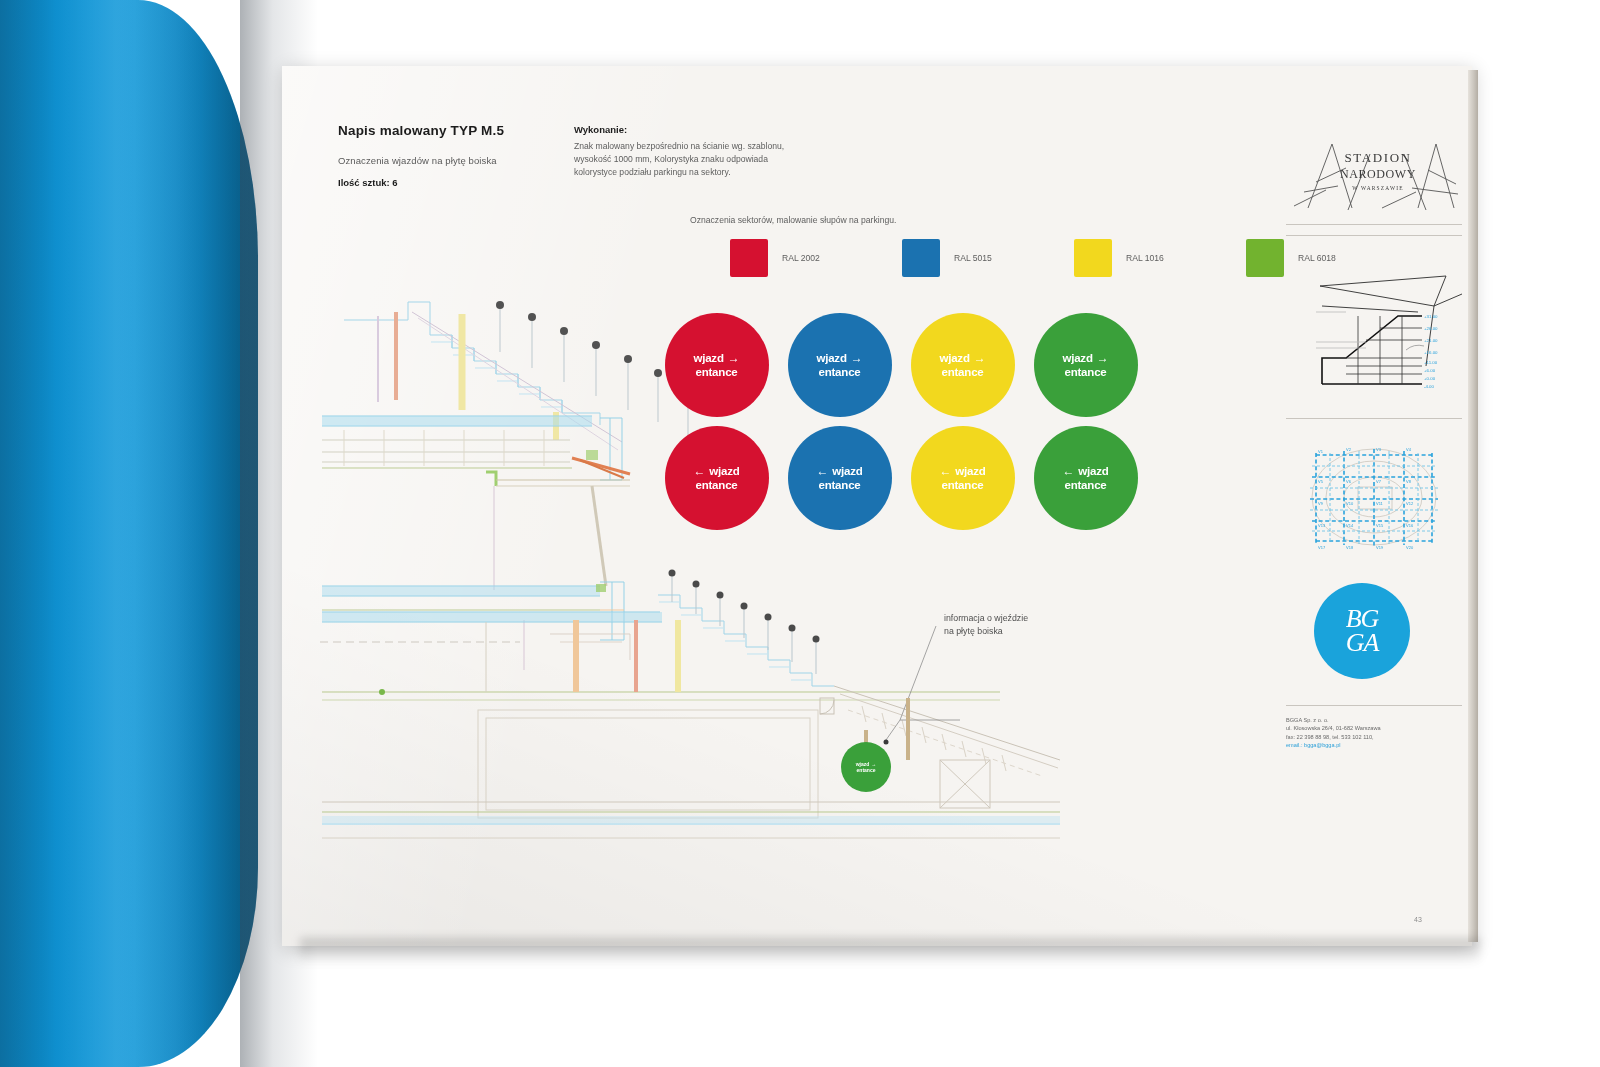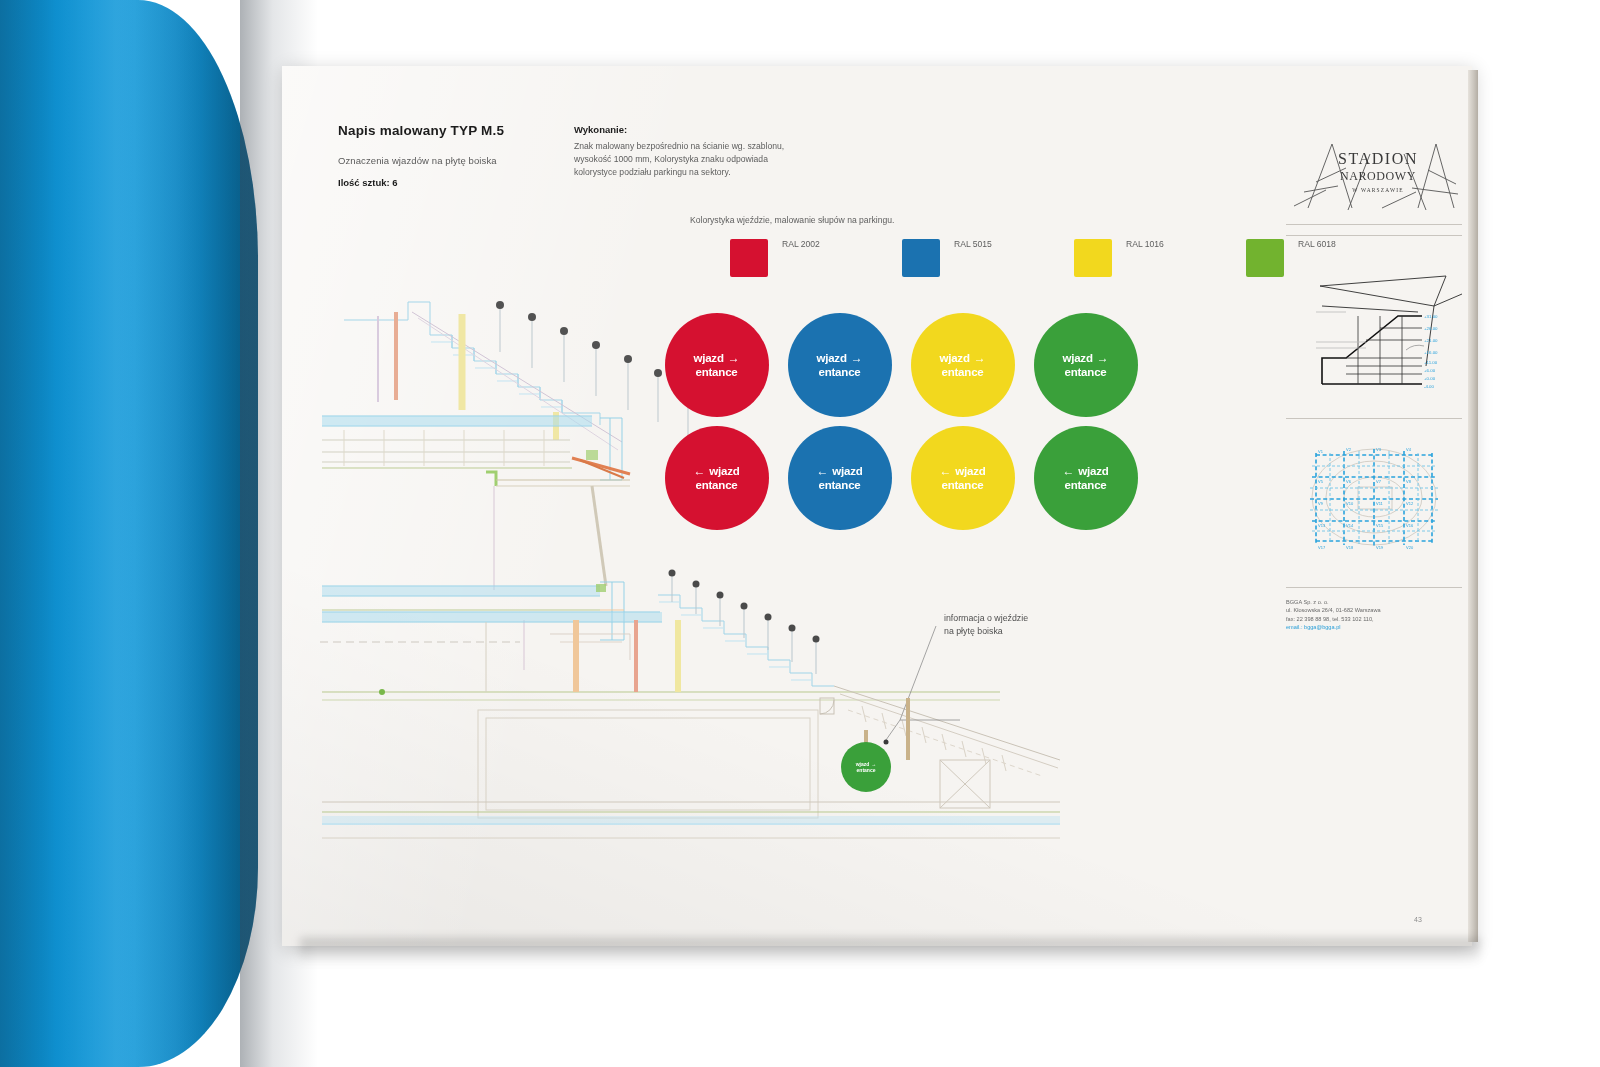--- a/index.html
+++ b/index.html
@@ -94,21 +94,21 @@
 
   
   .legend-caption {
     position: absolute; left: 690px; top: 215px;
     font-size: 8.6px; color: #5e5e5e;
   }
   .legend-row {
     position: absolute; left: 690px; top: 239px;
     display: flex; align-items: center; gap: 0;
   }
-  .legend-item { display: flex; align-items: flex-start; width: 172px; padding-left: 40px; }
+  .legend-item { display: flex; align-items: center; width: 172px; padding-left: 40px; }
   .legend-sw { width: 38px; height: 38px; border-radius: 2px; }
   .legend-lbl { font-size: 8.6px; color: #5e5e5e; margin-left: 14px; }
 
   
   .signs {
     position: absolute; left: 655px; top: 308px;
     display: grid;
     grid-template-columns: repeat(4, 123px);
     grid-auto-rows: 113px;
     column-gap: 0; row-gap: 0;
@@ -151,21 +151,21 @@
   
   .side { position: absolute; left: 1286px; top: 90px; width: 176px; }
   .side-rule { height: 1px; background: #c9c5bf; margin: 10px 0; }
   .sn-logo { position: relative; height: 76px; margin-top: 48px; }
   .sn-text {
     position: absolute; left: 34px; top: 12px;
     text-align: center; width: 116px;
     font-family: "Liberation Serif", serif;
     color: #3a3a3a;
   }
-  .sn-t1 { font-size: 16px; letter-spacing: 1.6px; }
+  .sn-t1 { font-size: 13px; letter-spacing: 1.6px; }
   .sn-t2 { font-size: 12px; letter-spacing: 0.6px; margin-top: 1px; }
   .sn-t3 { font-size: 5.4px; letter-spacing: 1.2px; margin-top: 3px; }
   .proj {
     font-size: 9.6px; line-height: 14.5px; color: #4a4a4a;
     letter-spacing: 0.3px; margin-top: 8px;
   }
   .thumb { margin-top: 18px; }
   .footer-txt { font-size: 5.6px; line-height: 8.4px; color: #6a6a6a; margin-top: 6px; }
   .footer-mail { color: #2a9fd8; }
   .bgga {
@@ -200,21 +200,21 @@
   <div class="page-edge"></div>
   <div class="page-bottom-shadow"></div>
 
   <div class="hdr hdr-title">Napis malowany TYP M.5</div>
   <div class="hdr hdr-sub">Oznaczenia wjazdów na płytę boiska</div>
   <div class="hdr hdr-qty">Ilość sztuk: 6</div>
 
   <div class="hdr spec-head">Wykonanie:</div>
   <div class="hdr spec-body">Znak malowany bezpośrednio na ścianie wg. szablonu, wysokość 1000 mm, Kolorystyka znaku odpowiada kolorystyce podziału parkingu na sektory.</div>
 
-  <div class="legend-caption">Kolorystyka wjeździe, malowanie słupów na parkingu.</div>
+  <div class="legend-caption">Oznaczenia sektorów, malowanie słupów na parkingu.</div>
   <div class="legend-row" id="legend-row">
       <div class="legend-item">
         <div class="legend-sw" style="background: rgb(213, 17, 48);"></div>
         <div class="legend-lbl">RAL 2002</div>
       </div>
       <div class="legend-item">
         <div class="legend-sw" style="background: rgb(27, 114, 176);"></div>
         <div class="legend-lbl">RAL 5015</div>
       </div>
       <div class="legend-item">
@@ -645,20 +645,26 @@
           <text x="90" y="90">V15</text>
             <text x="120" y="90">V16</text>
           <text x="32" y="112">V17</text>
             <text x="60" y="112">V18</text>
           <text x="90" y="112">V19</text>
             <text x="120" y="112">V20</text>
         </g>
       </svg>
     </div>
 
+    <div class="bgga">
+      <div class="bgga-bg">
+        <div class="bgga-l1">BG</div>
+        <div class="bgga-l2">GA</div>
+      </div>
+    </div>
 
     <div class="side-rule" style="margin-top:26px"></div>
 
     <div class="footer-txt">
       <div>BGGA Sp. z o. o.</div>
       <div>ul. Kłosowska 26/4, 01-682 Warszawa</div>
       <div>fax: 22 398 88 98, tel. 533 102 110,</div>
       <div class="footer-mail">email.: bgga@bgga.pl</div>
     </div>
   </div>

